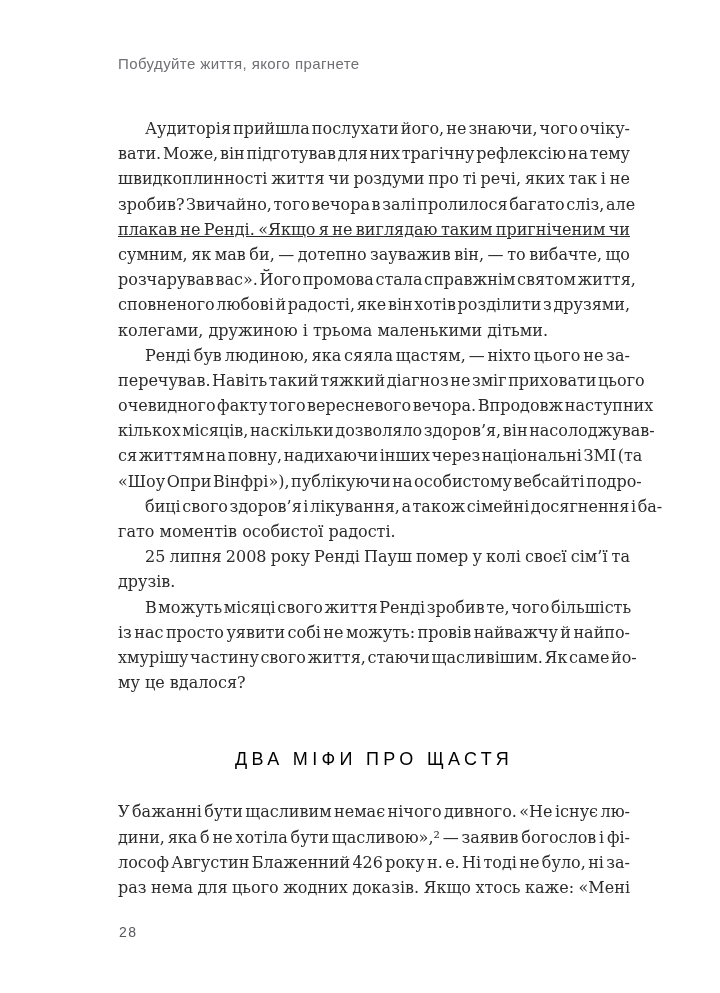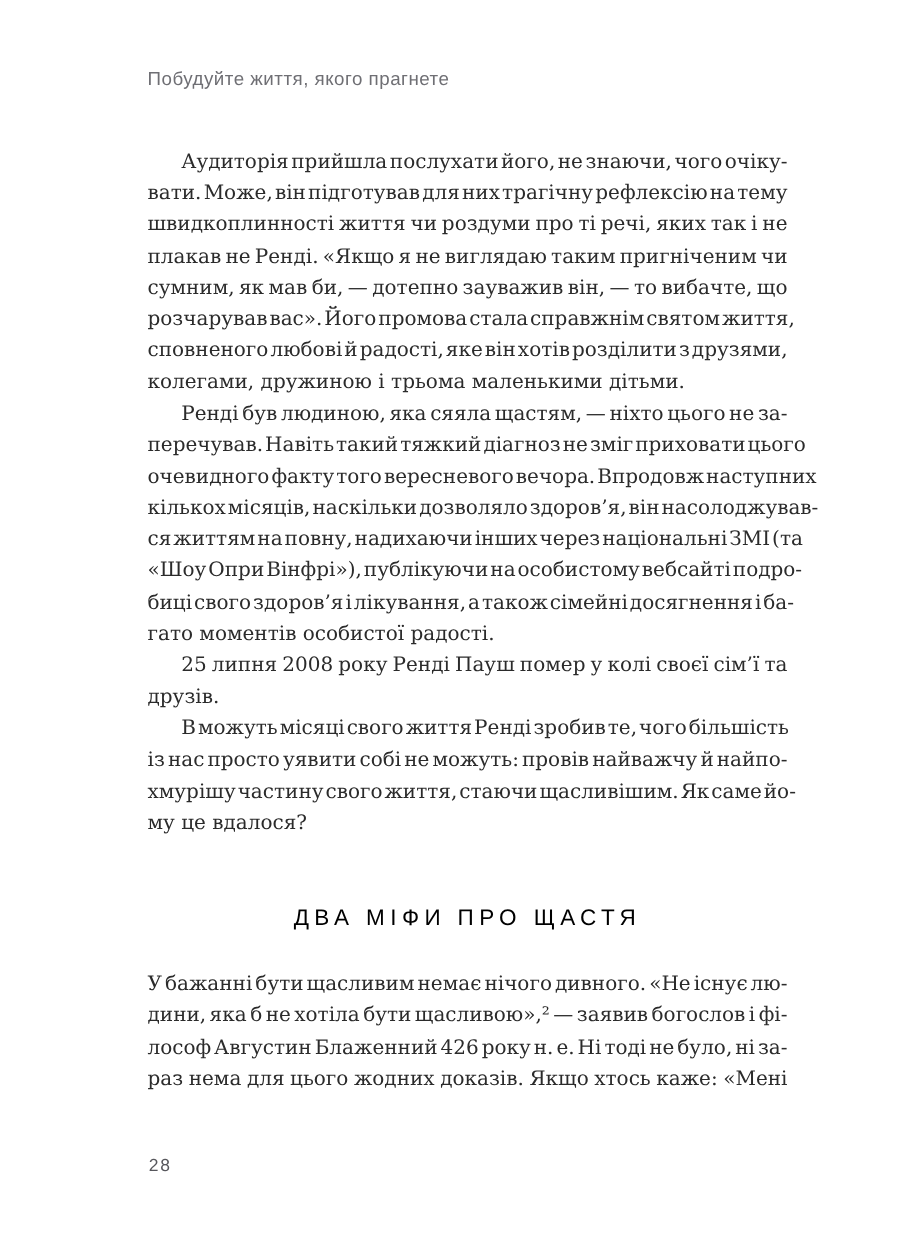--- a/index.html
+++ b/index.html
@@ -67,34 +67,35 @@
 
 <div class="page">
   <div class="running-head">Побудуйте життя, якого прагнете</div>
 
   <div class="body-col">
     <div id="paras-before">
         <div class="para">
           <div class="ln indent just"><span style="word-spacing: -3.05804px;">Аудиторія прийшла послухати його, не знаючи, чого очіку-</span></div>
           <div class="ln just"><span style="word-spacing: -3.3316px;">вати. Може, він підготував для них трагічну рефлексію на тему</span></div>
           <div class="ln just"><span style="word-spacing: -1.20938px;">швидкоплинності життя чи роздуми про ті речі, яких так і не</span></div>
-          <div class="ln just"><span style="word-spacing: -1.68403px;">плакав не Ренді. «Якщо я не виглядаю таким пригніченим чи</span></div>
+          <div class="ln just"><span style="word-spacing: -3.5px;">зробив? Звичайно, того вечора в залі пролилося багато сліз, але</span></div>
+          <div class="ln just"><span style="word-spacing: -1.68403px; text-decoration: underline;">плакав не Ренді. «Якщо я не виглядаю таким пригніченим чи</span></div>
           <div class="ln just"><span style="word-spacing: -1.56108px;">сумним, як мав би, — дотепно зауважив він, — то вибачте, що</span></div>
           <div class="ln just"><span style="word-spacing: -3.5px;">розчарував вас». Його промова стала справжнім святом життя,</span></div>
           <div class="ln just"><span style="word-spacing: -3.45139px;">сповненого любові й радості, яке він хотів розділити з друзями,</span></div>
           <div class="ln"><span>колегами, дружиною і трьома маленькими дітьми.</span></div>
         </div>
         <div class="para">
           <div class="ln indent just"><span style="word-spacing: -2.17813px;">Ренді був людиною, яка сяяла щастям, — ніхто цього не за-</span></div>
           <div class="ln just"><span style="word-spacing: -3.5px;">перечував. Навіть такий тяжкий діагноз не зміг приховати цього</span></div>
           <div class="ln just"><span style="word-spacing: -3.5px;">очевидного факту того вересневого вечора. Впродовж наступних</span></div>
           <div class="ln just"><span style="word-spacing: -3.5px;">кількох місяців, наскільки дозволяло здоров’я, він насолоджував-</span></div>
           <div class="ln just"><span style="word-spacing: -3.5px;">ся життям на повну, надихаючи інших через національні ЗМІ (та</span></div>
           <div class="ln just"><span style="word-spacing: -3.5px;">«Шоу Опри Вінфрі»), публікуючи на особистому вебсайті подро-</span></div>
-          <div class="ln just"><span style="word-spacing: -3.5px;">биці свого здоров’я і лікування, а також сімейні досягнення і ба-</span></div>
+          <div class="ln just"><span style="word-spacing: -3.5px; margin-left: 27px;">биці свого здоров’я і лікування, а також сімейні досягнення і ба-</span></div>
           <div class="ln"><span>гато моментів особистої радості.</span></div>
         </div>
         <div class="para">
           <div class="ln indent just"><span style="word-spacing: -0.981534px;">25 липня 2008 року Ренді Пауш помер у колі своєї сім’ї та</span></div>
           <div class="ln"><span>друзів.</span></div>
         </div>
         <div class="para">
           <div class="ln indent just"><span style="word-spacing: -3.5px;">В можуть місяці свого життя Ренді зробив те, чого більшість</span></div>
           <div class="ln just"><span style="word-spacing: -2.62188px;">із нас просто уявити собі не можуть: провів найважчу й найпо-</span></div>
           <div class="ln just"><span style="word-spacing: -3.5px;">хмурішу частину свого життя, стаючи щасливішим. Як саме йо-</span></div>

